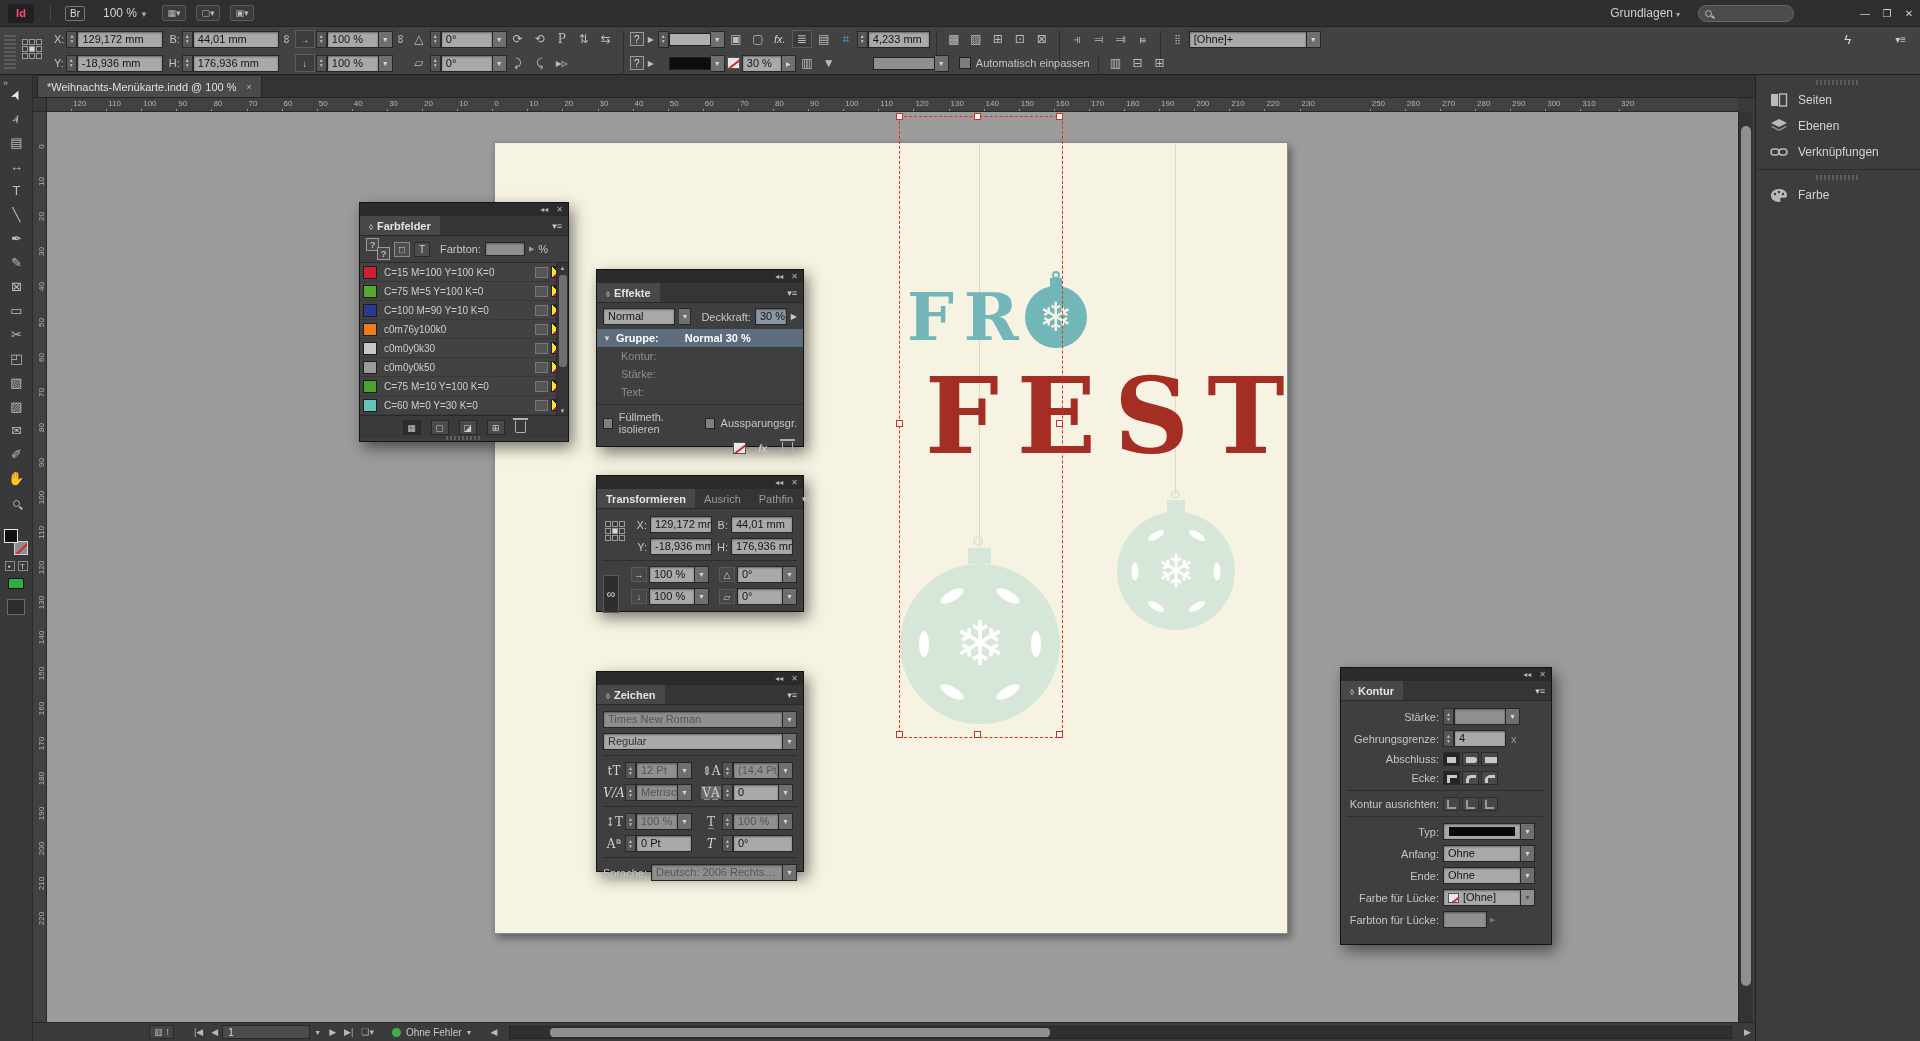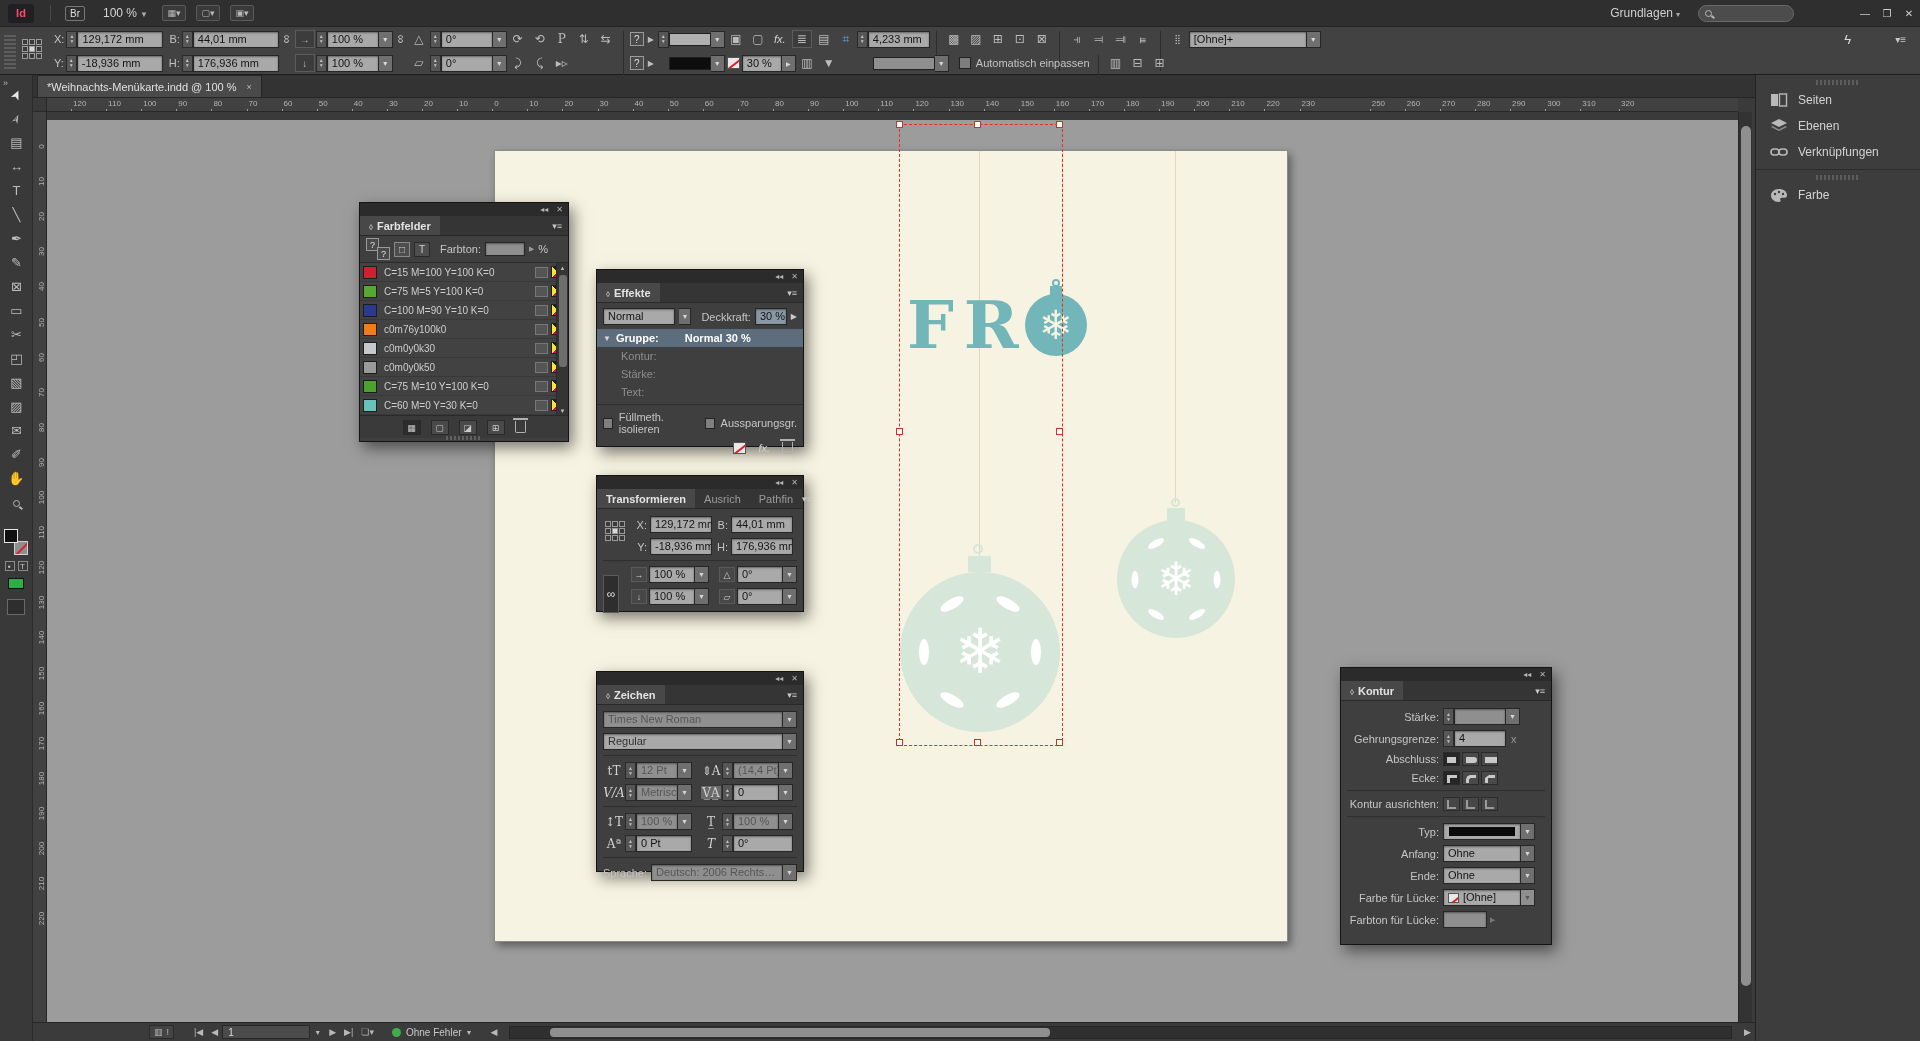--- a/index.html
+++ b/index.html
@@ -80,21 +80,21 @@
   #hruler { position:absolute; left:47px; top:98px; width:1691px; height:14px; background:#414141;
     border-bottom:1px solid #282828; overflow:hidden; }
   .hlab { position:absolute; top:1px; font-size:8px; color:#b4b4b4; }
   .hlab::after { content:""; position:absolute; left:-2px; top:10px; height:4px; width:1px; background:#9a9a9a; }
   #vruler { position:absolute; left:33px; top:112px; width:14px; height:910px; background:#414141;
     border-right:1px solid #282828; overflow:hidden; }
   .vlab { position:absolute; left:1px; font-size:8px; color:#b4b4b4; transform:rotate(-90deg); transform-origin:center; width:14px; text-align:center; }
   #ruler-corner { position:absolute; left:33px; top:98px; width:14px; height:14px; background:#3a3a3a;
     border-right:1px solid #282828; border-bottom:1px solid #282828; }
 
-  #canvas { position:absolute; left:47px; top:120px; width:1691px; height:910px; background:#9c9c9c; overflow:hidden; }
+  #canvas { position:absolute; left:47px; top:112px; width:1691px; height:910px; background:#9c9c9c; overflow:hidden; }
   #page { position:absolute; left:447px; top:30px; width:794px; height:792px; background:#f7f3e2;
     box-shadow:3px 4px 8px rgba(0,0,0,.4); border:1px solid #8a8a8a; }
   .string { position:absolute; width:1px; background:#e0d9c2; }
 
   .art-line1 { position:absolute; left:860px; top:166px; display:flex; align-items:center;
     font-family:"DejaVu Serif","Liberation Serif",serif; font-weight:bold; font-size:66px; color:#72b6ba; }
   .art-line1 .seg { letter-spacing:10px; }
   .bauble-o { position:relative; width:62px; height:62px; margin:0 6px 0 -4px; }
   .bauble-o .ball { position:absolute; inset:0; background:#72b6ba; border-radius:50%;
     display:flex; align-items:center; justify-content:center; }
@@ -527,20 +527,21 @@
       <span class="seg">FR</span>
       <span class="bauble-o">
         <span class="ring"></span>
           <span class="cap"></span>
         <span class="ball">
             <span class="flake">❄</span>
           </span>
       </span>
     </div>
 
+    <div class="art-line2">FEST</div>
 
     <div class="bb-ring" style="left:926px;top:424px;width:10px;height:10px;"></div>
     <div class="bb-cap" style="left:921px;top:436px;width:23px;height:16px;"></div>
     <div class="bauble" id="bauble-large" style="left:853px;top:452px;width:160px;height:160px;">
       <span class="flake" style="font-size:62px;">❄</span>
     <span class="petal" style="width: 26px; height: 10px; left: 123px; top: 75px; transform: rotate(90deg);"></span>
         <span class="petal" style="width: 26px; height: 10px; left: 95px; top: 123.497px; transform: rotate(150deg);"></span>
         <span class="petal" style="width: 26px; height: 10px; left: 39px; top: 123.497px; transform: rotate(210deg);"></span>
         <span class="petal" style="width: 26px; height: 10px; left: 11px; top: 75px; transform: rotate(270deg);"></span>
         <span class="petal" style="width: 26px; height: 10px; left: 39px; top: 26.5026px; transform: rotate(330deg);"></span>

